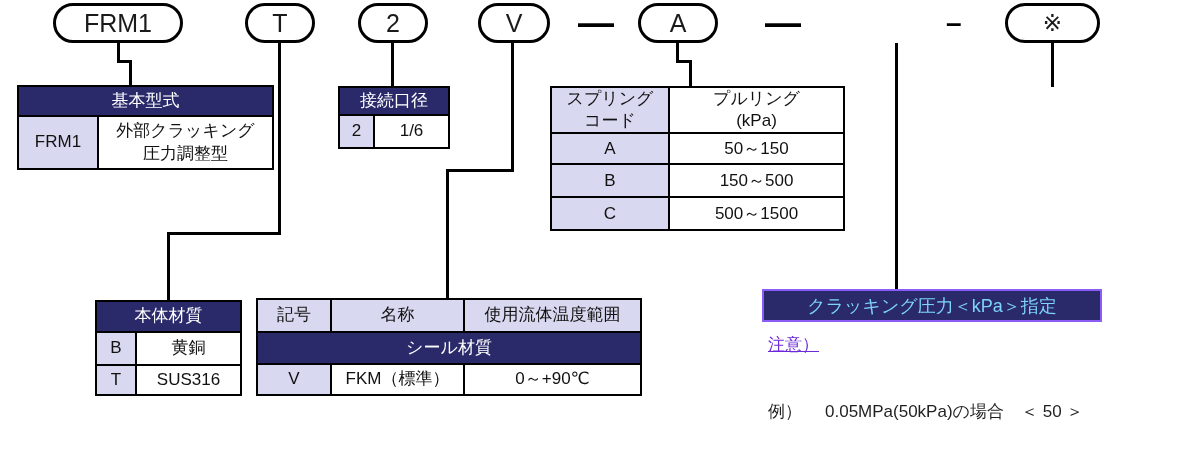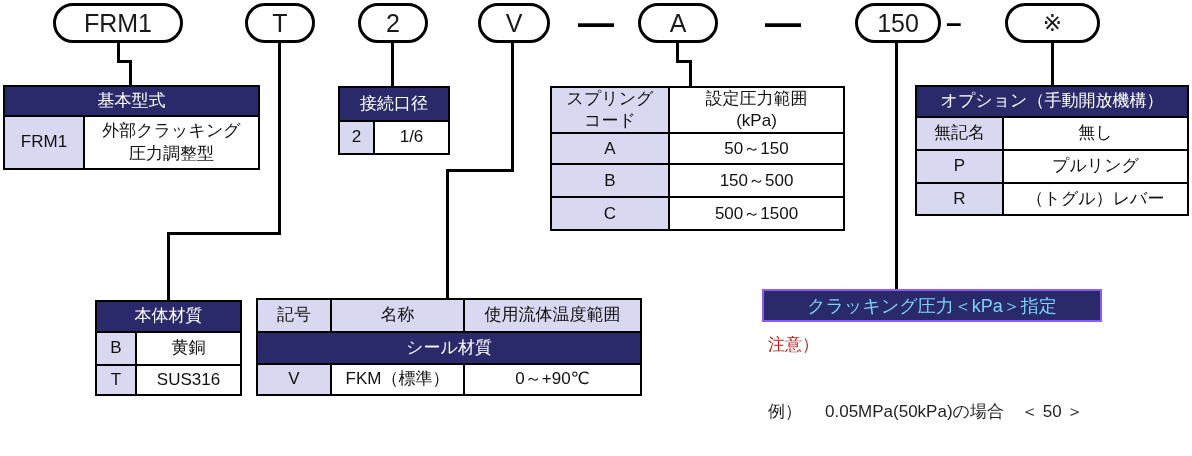--- a/index.html
+++ b/index.html
@@ -36,37 +36,36 @@
   table.tbl td.code{background:#d8d8f0;}
   td.pre{white-space:pre-line;}
   td.left{text-align:left;padding-left:9px;}
   
   .bar{
     position:absolute;box-sizing:border-box;border:2px solid #8b5cf6;
     background:#2a2a6b;color:#7dd3fc;display:flex;align-items:center;justify-content:center;
     font-size:18px;
   }
   
-  .note{position:absolute;font-size:17px;line-height:22px;color:#b91c1c;}
+  .note{position:absolute;font-size:17px;line-height:22px;color:#6d28d9;text-decoration:underline;}
   .example{position:absolute;display:flex;font-size:17px;line-height:23px;color:#1f1f1f;}
   .example .lbl{width:57px;flex:none;}
 </style>
 </head>
 <body>
 
 <div class="canvas">
 
   <div class="pill" style="left:53px;width:130px;">FRM1</div>
   <div class="pill" style="left:245px;width:70px;">T</div>
   <div class="pill" style="left:358px;width:70px;">2</div>
   <div class="pill" style="left:478px;width:72px;">V</div>
   <div class="sep" style="left:578px;">—</div>
   <div class="pill" style="left:638px;width:80px;">A</div>
   <div class="sep" style="left:765px;">—</div>
-  <div class="pill" style="left:855px;width:86px;">150</div>
   <div class="sep small" style="left:946px;">–</div>
   <div class="pill" style="left:1005px;width:95px;font-size:23px;">※</div>
 
   <div class="ln" style="left:117px;top:43px;width:3px;height:20px;"></div>
   <div class="ln" style="left:117px;top:60px;width:15px;height:3px;"></div>
   <div class="ln" style="left:129px;top:60px;width:3px;height:27px;"></div>
 
   <div class="ln" style="left:278px;top:43px;width:3px;height:192px;"></div>
   <div class="ln" style="left:167px;top:232px;width:114px;height:3px;"></div>
   <div class="ln" style="left:167px;top:232px;width:3px;height:70px;"></div>
@@ -78,21 +77,21 @@
   <div class="ln" style="left:446px;top:169px;width:3px;height:131px;"></div>
 
   <div class="ln" style="left:676px;top:43px;width:3px;height:20px;"></div>
   <div class="ln" style="left:676px;top:60px;width:16px;height:3px;"></div>
   <div class="ln" style="left:689px;top:60px;width:3px;height:28px;"></div>
 
   <div class="ln" style="left:895px;top:43px;width:3px;height:248px;"></div>
 
   <div class="ln" style="left:1051px;top:43px;width:3px;height:44px;"></div>
 
-  <table class="tbl" style="left:3px;top:85px;width:255px;border-radius:22px;">
+  <table class="tbl" style="left:17px;top:85px;width:255px;border-radius:22px;">
     <colgroup>
         <col style="width:80px;">
         <col style="width:175px;">
       </colgroup>
     <tbody>
         <tr style="height:30px;">
           <th class="hdr" colspan="2">基本型式</th>
         </tr>
     <tr style="height:53px;">
       <td class="code">FRM1</td>
@@ -101,80 +100,57 @@
     </tr>
   </tbody>
     </table>
 
   <table class="tbl" style="left:338px;top:86px;width:110px;">
     <colgroup>
         <col style="width:35px;">
         <col style="width:75px;">
       </colgroup>
     <tbody>
-        <tr style="height:34px;">
+        <tr style="height:28px;">
           <th class="hdr" colspan="2">接続口径</th>
         </tr>
     <tr style="height:33px;">
       <td class="code">2</td>
       <td>1/6</td>
     </tr>
   </tbody>
     </table>
 
   <table class="tbl" style="left:550px;top:86px;width:293px;">
     <colgroup>
         <col style="width:118px;">
         <col style="width:175px;">
       </colgroup>
     <tbody>
     <tr style="height:41px;">
       <td class="code pre">スプリング
 コード</td>
-      <td class="pre">設定圧力範囲
+      <td class="pre">プルリング
 (kPa)</td>
     </tr>
     <tr style="height:31px;">
       <td class="code">A</td>
       <td>50～150</td>
     </tr>
     <tr style="height:33px;">
       <td class="code">B</td>
       <td>150～500</td>
     </tr>
     <tr style="height:33px;">
       <td class="code">C</td>
       <td>500～1500</td>
     </tr>
   </tbody>
     </table>
 
-  <table class="tbl" style="left:915px;top:85px;width:272px;">
-    <colgroup>
-        <col style="width:87px;">
-        <col style="width:185px;">
-      </colgroup>
-    <tbody>
-        <tr style="height:31px;">
-          <th class="hdr" colspan="2">オプション（手動開放機構）</th>
-        </tr>
-    <tr style="height:33px;">
-      <td class="code">無記名</td>
-      <td>無し</td>
-    </tr>
-    <tr style="height:33px;">
-      <td class="code">P</td>
-      <td>プルリング</td>
-    </tr>
-    <tr style="height:32px;">
-      <td class="code">R</td>
-      <td>（トグル）レバー</td>
-    </tr>
-  </tbody>
-    </table>
 
   <table class="tbl" style="left:95px;top:300px;width:145px;">
     <colgroup>
         <col style="width:40px;">
         <col style="width:105px;">
       </colgroup>
     <tbody>
         <tr style="height:31px;">
           <th class="hdr" colspan="2">本体材質</th>
         </tr>

